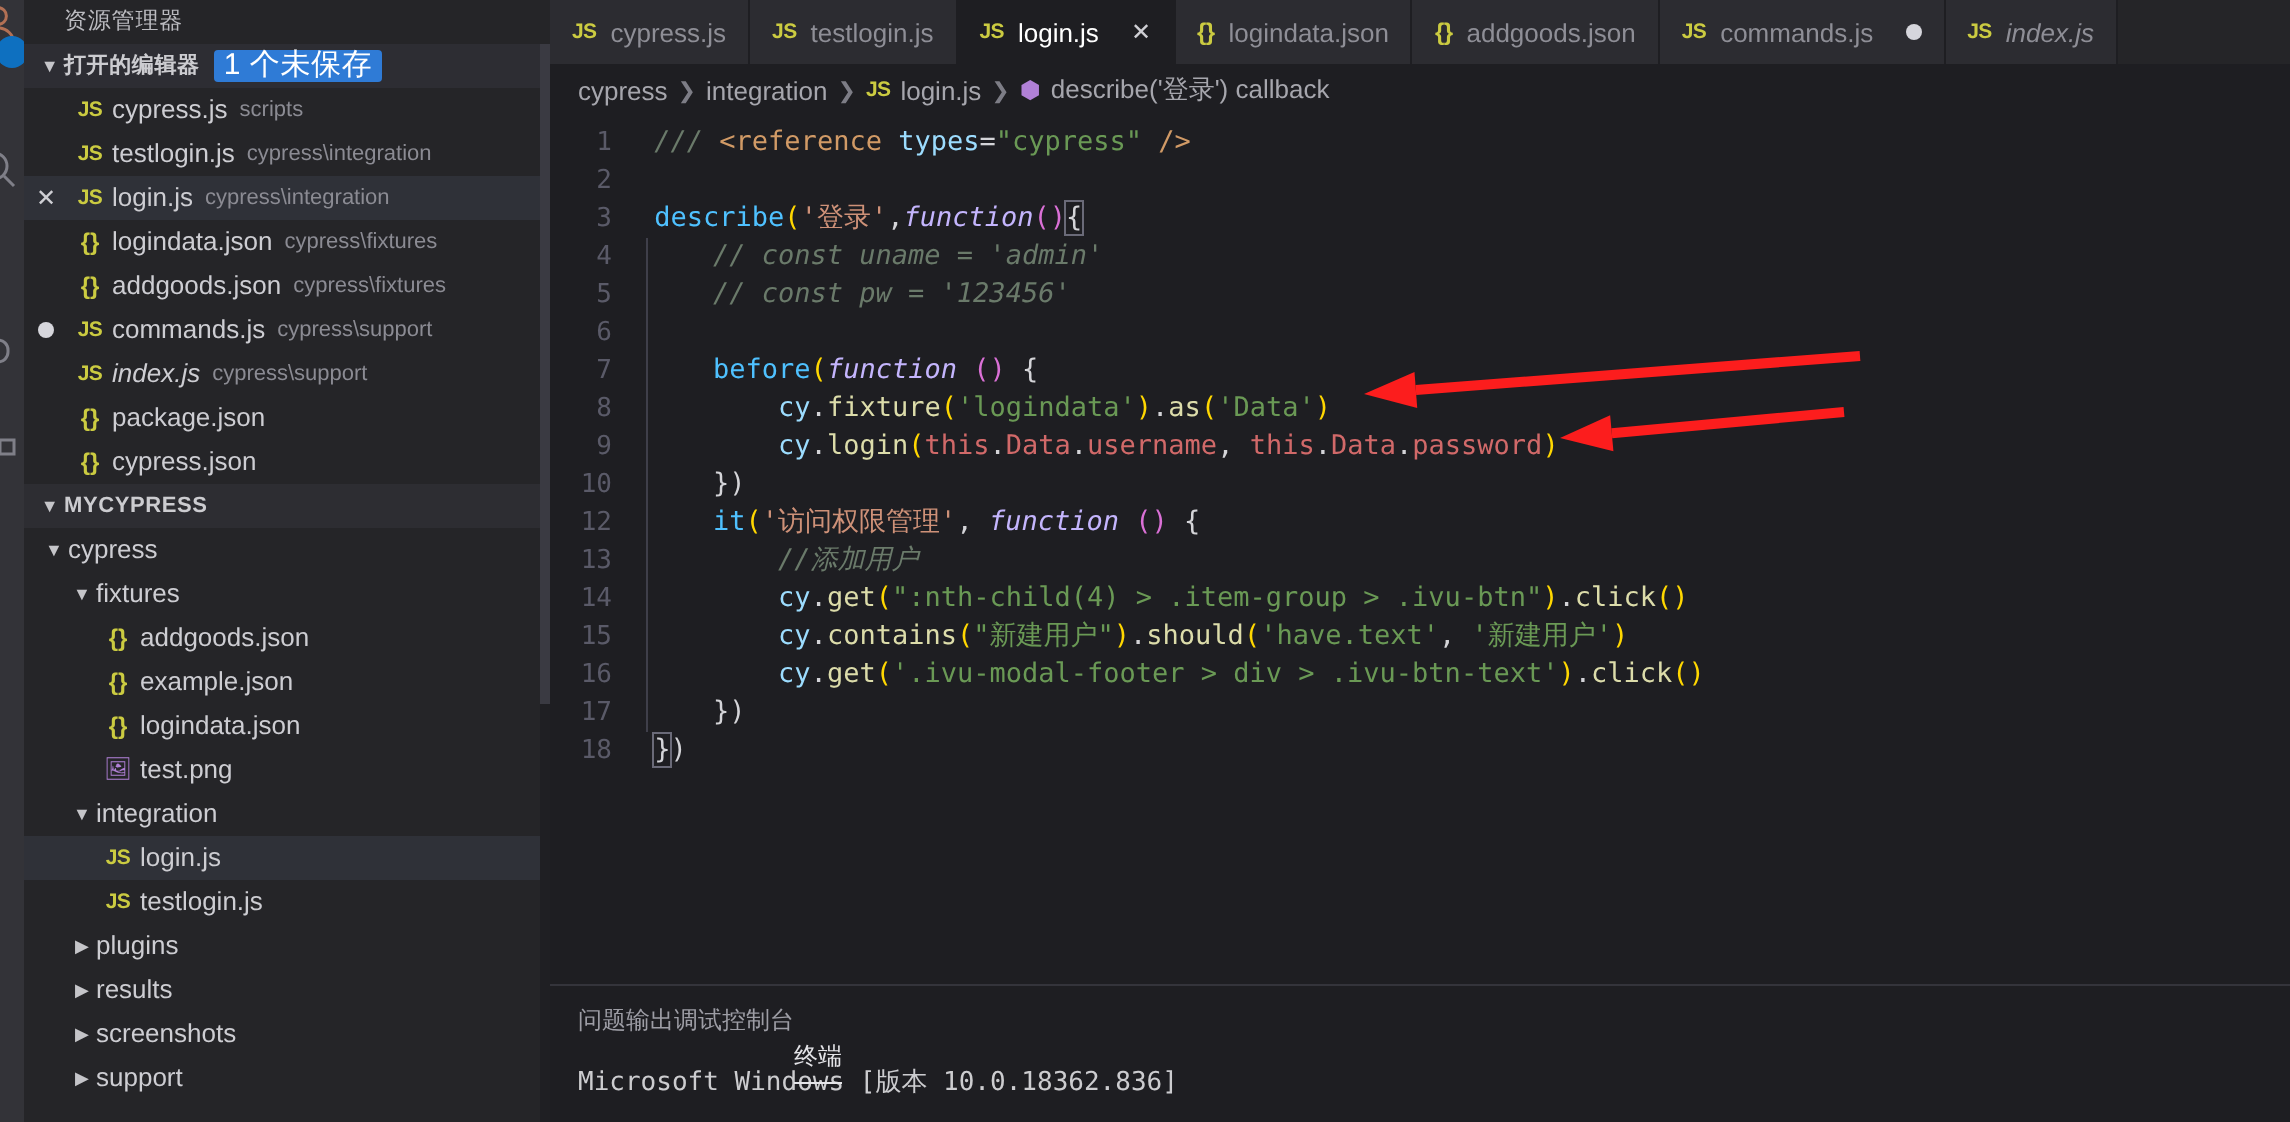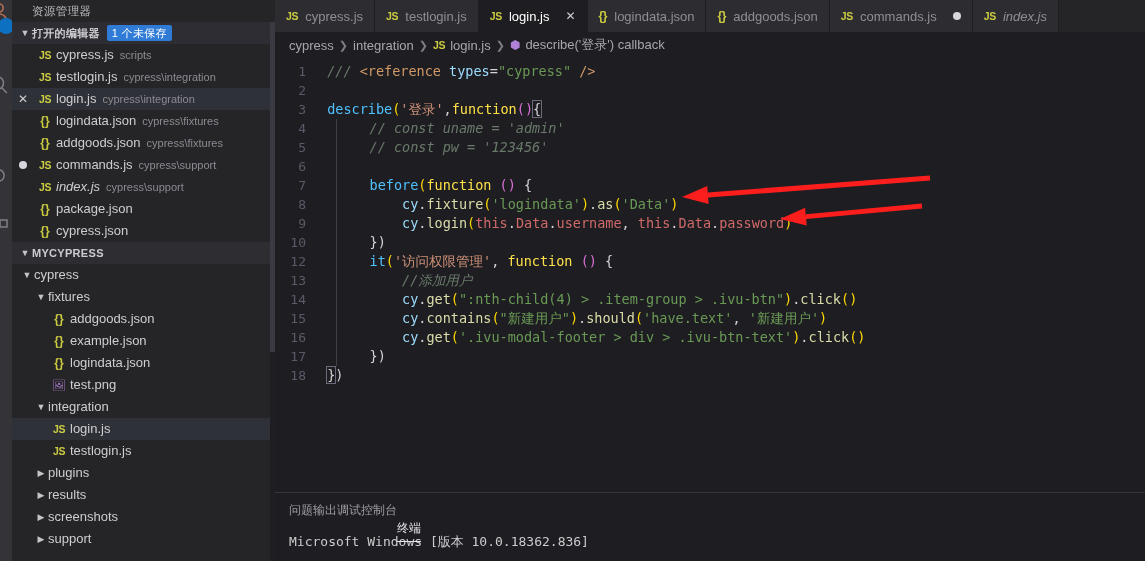--- a/index.html
+++ b/index.html
@@ -35,21 +35,21 @@
     height:22px;line-height:22px;display:flex;align-items:center;
     font-size:11px;font-weight:bold;color:#ccccd0;
     padding-left:6px;background:#2d2d32;letter-spacing:.3px;
   }
   .section-head.open-eds{background:#2d2d33;}
   .twisty{
     width:14px;display:inline-block;text-align:center;font-size:9px;
     color:#c5c5c9;flex:0 0 14px;
   }
   .badge{
-    margin-left:7px;background:#2f7bd6;color:#fff;font-size:11px;font-weight:normal;
+    margin-left:7px;background:#2f7bd6;color:#fff;font-size:15px;font-weight:normal;
     padding:1px 5px;border-radius:2px;line-height:14px;display:inline-block;
   }
   .row{
     height:22px;line-height:22px;display:flex;align-items:center;
     font-size:13px;color:#ccccd0;white-space:nowrap;padding-right:4px;
   }
   .row.sel{background:#2f3138;}
   .row .lead{width:22px;flex:0 0 22px;text-align:center;font-size:11px;color:#c5c5c9;}
   .ico-js{
     color:#cbcb41;font-size:10.5px;font-weight:bold;font-family:"Liberation Sans",sans-serif;
@@ -104,30 +104,30 @@
     font-family:"DejaVu Sans Mono","Liberation Mono",monospace;
     font-size:13.5px;
   }
   .code{position:absolute;inset:0;padding-top:4px;}
   .ln{height:19px;line-height:19px;display:flex;white-space:pre;}
   .gut{
     width:44px;flex:0 0 44px;text-align:right;padding-right:13px;
     color:#5a5a68;font-size:13px;
   }
   .src{flex:1;color:#d4d4d8;}
-  .indguide{border-left:1px solid #3f3f4a;margin-left:17px;}
+  .indguide{border-left:1px solid #3f3f4a;margin-left:4px;}
 
   
   .c-com{color:#6a7a6a;font-style:italic;}
   .c-ref-tag{color:#d19a66;}
   .c-ref-attr{color:#9cdcfe;}
   .c-str{color:#ce9178;}
   .c-strg{color:#6a9955;}
   .c-fn{color:#dcdcaa;}
-  .c-kw{color:#fde047;}
+  .c-kw{color:#c4b5fd;font-style:italic;}
   .c-id{color:#9cdcfe;}
   .c-prop{color:#4fc1ff;}
   .c-var{color:#d16969;}
   .c-punc{color:#d4d4d8;}
   .c-paren{color:#ffd700;}
   .c-paren2{color:#da70d6;}
   .brkt{outline:1px solid #6a6a78;}
 
   
   .panel{

